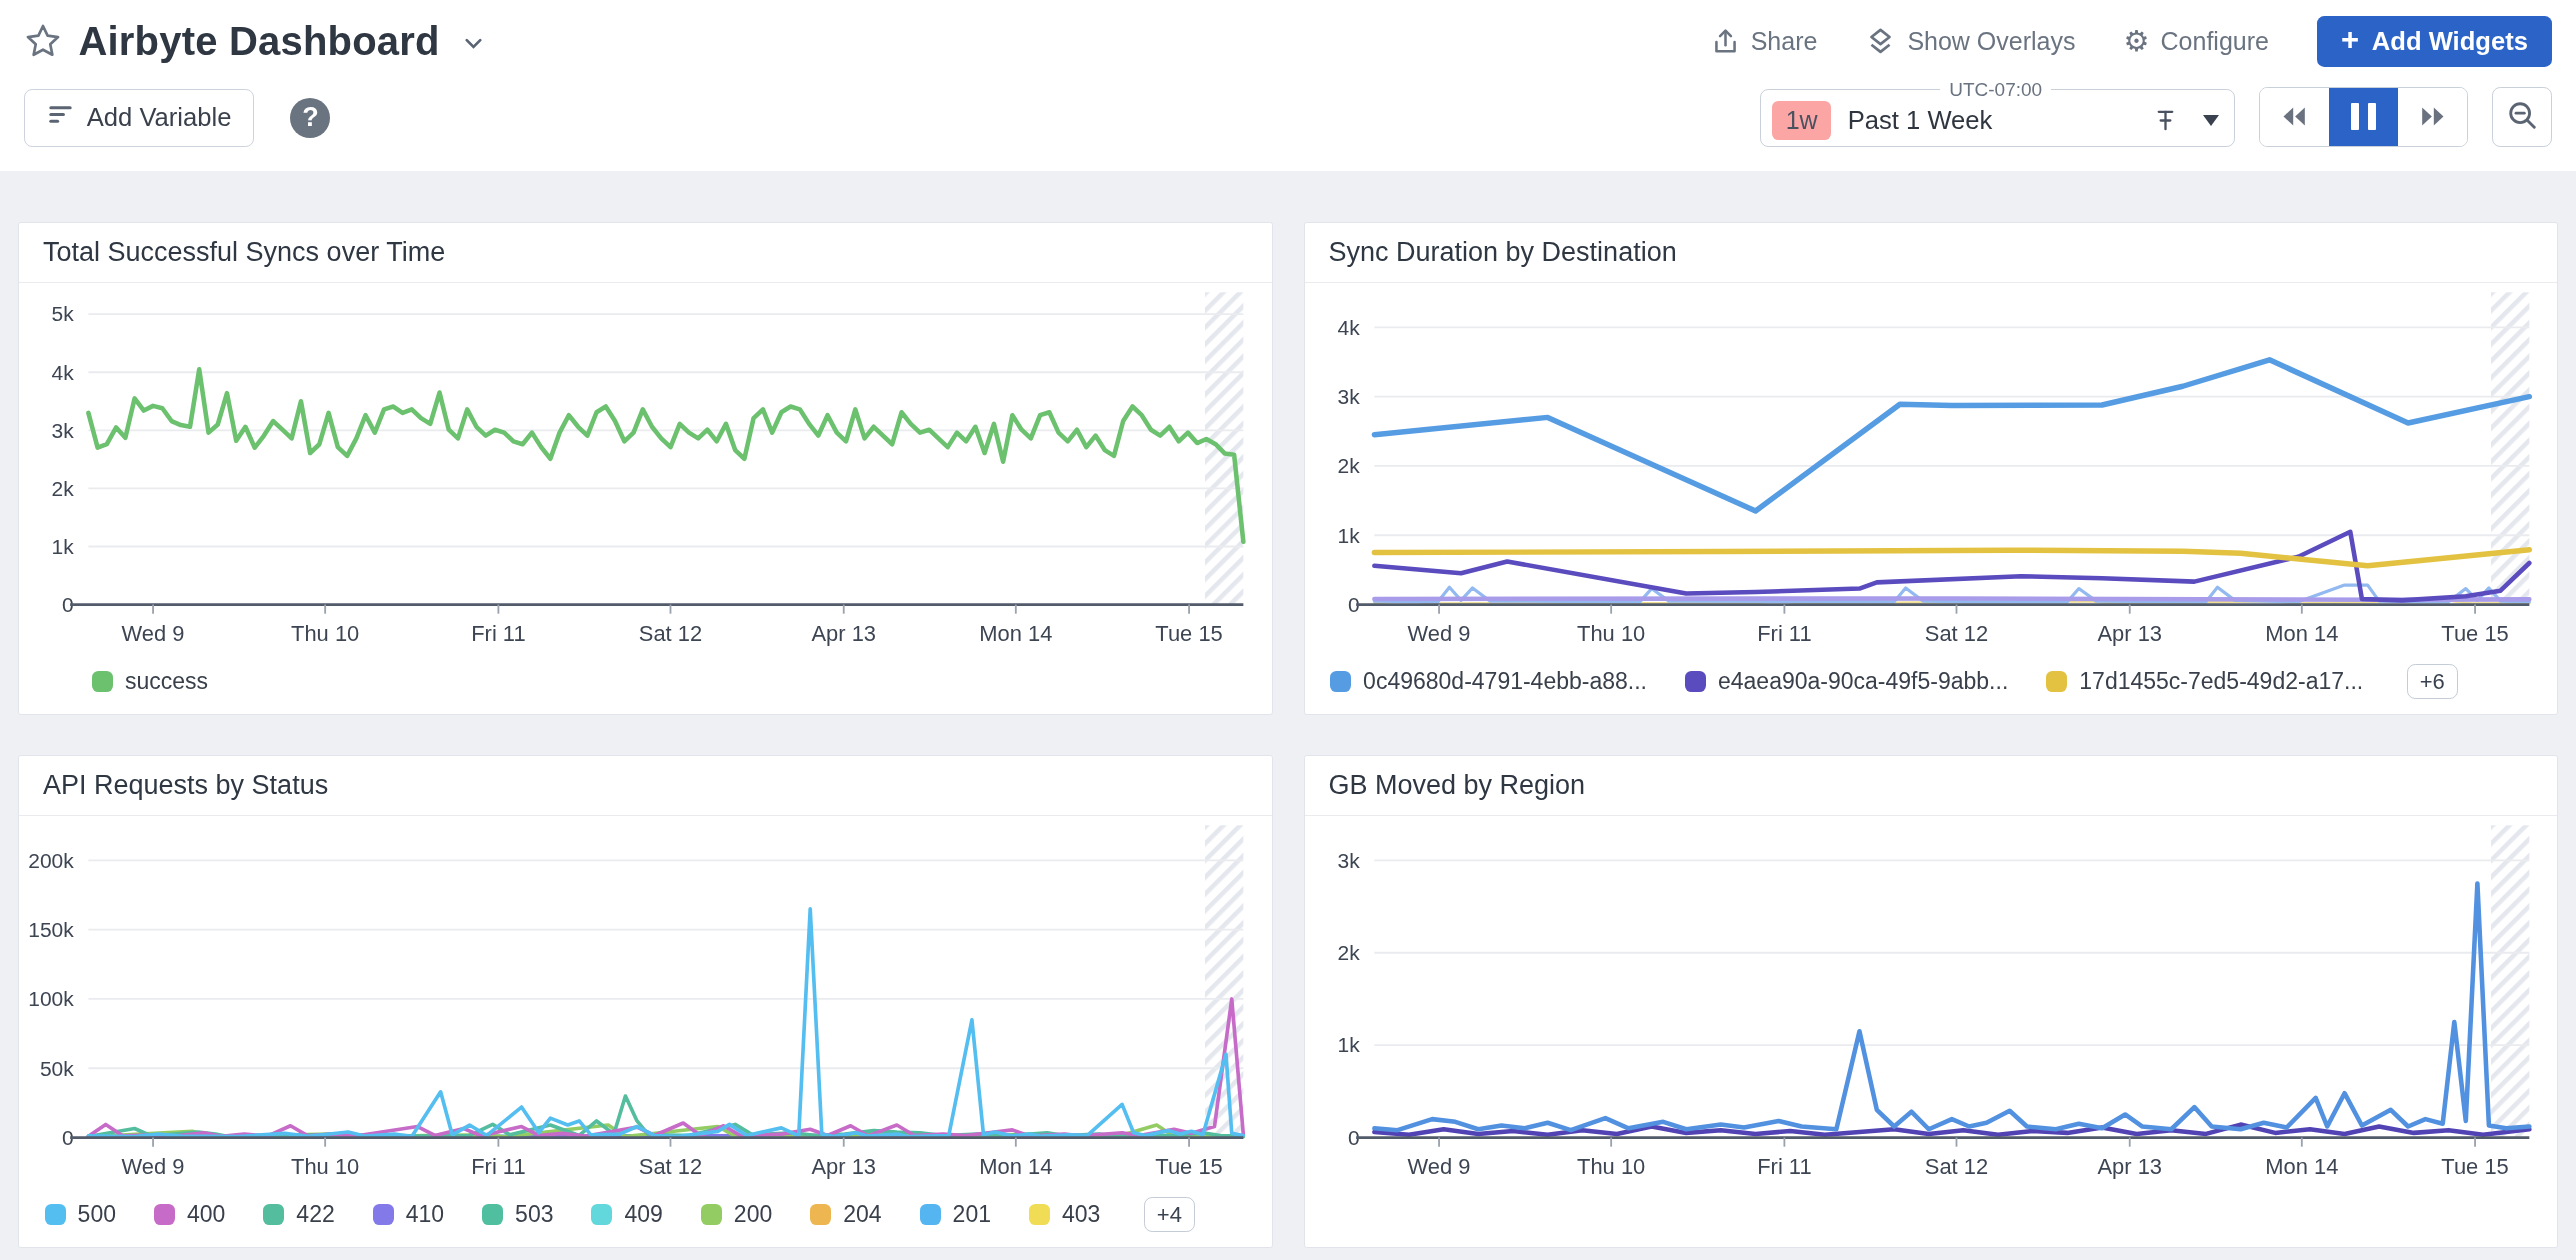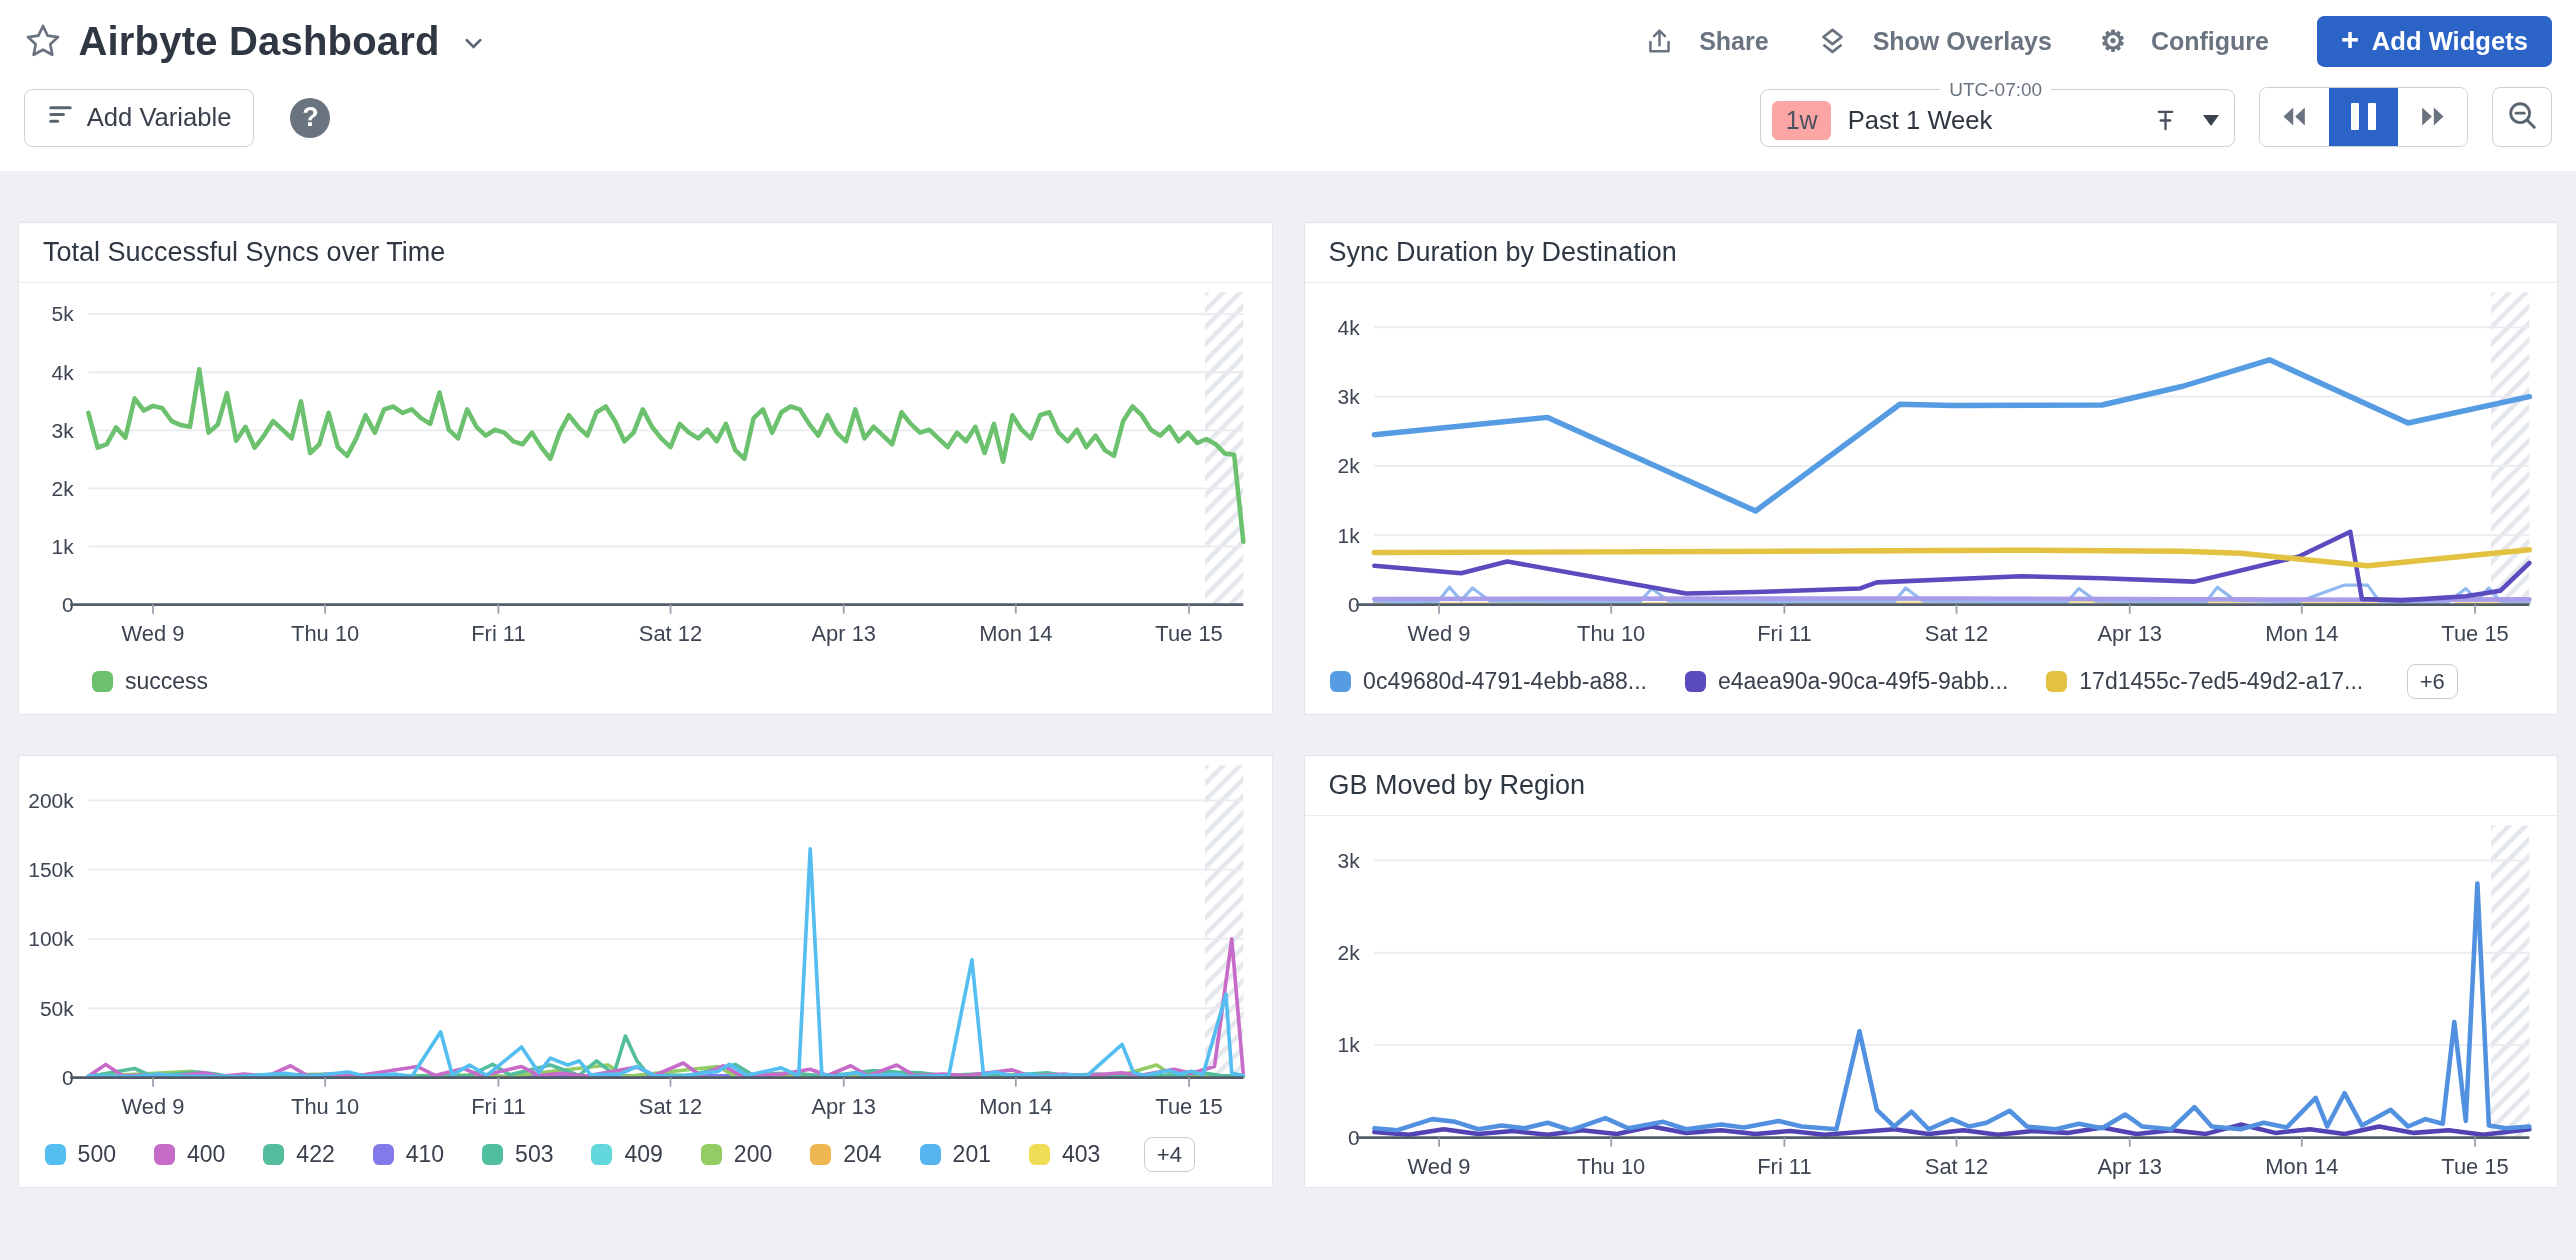--- a/index.html
+++ b/index.html
@@ -7,22 +7,22 @@
   body { font-family: "Liberation Sans", sans-serif; background: #eef0f4; color: #2e3742; }
 
   
   .topbar { background: #ffffff; padding: 12.8px 24px 24px 24px; }
   .row1 { display: flex; align-items: center; height: 57px; }
   .title-group { display: flex; align-items: center; gap: 16.4px; }
   .star-btn { width: 38px; height: 38px; color: #6a7380; cursor: pointer; }
   h1.dash-title { font-size: 40px; font-weight: 600; color: #2e3742; letter-spacing: 0.2px; }
   .title-chevron { color: #5b6472; margin-left: 3.7px; margin-top: 7.3px; }
   .topbar-actions { margin-left: auto; display: flex; align-items: center; gap: 48px; }
-  .action-btn { display: flex; align-items: center; gap: 25px; background: none; border: none;
-                font-family: inherit; font-size: 25px; color: #6a7380; font-weight: 700; cursor: pointer; }
+  .action-btn { display: flex; align-items: center; gap: 11px; background: none; border: none;
+                font-family: inherit; font-size: 25px; color: #6a7380; font-weight: 400; cursor: pointer; }
   .action-btn .ico { color: #6a7380; display: inline-flex; }
   .gear-glyph { font-size: 29px; line-height: 1; }
   .primary-btn { display: flex; align-items: center; gap: 12.8px; background: #2b63c6; color: #fff;
                  border: none; border-radius: 7.3px; padding: 11px 24px; font-family: inherit;
                  font-size: 25.6px; font-weight: 600; cursor: pointer; }
   .plus-glyph { font-size: 31px; font-weight: 700; line-height: 1; margin-top: -2.7px; }
 
   .row2 { display: flex; align-items: flex-end; margin-top: 9px; }
   .row2-left { display: flex; align-items: center; gap: 36px; height: 58px; }
   .outline-btn { display: flex; align-items: center; gap: 12.8px; background: #fff; border: 1.8px solid #ccd3dd;
@@ -284,20 +284,23 @@
         </div>
         <div class="legend-item">
           <span class="swatch" style="background: rgb(227, 194, 66);"></span>
           <span class="legend-label">17d1455c-7ed5-49d2-a17...</span>
         </div>
         <div class="legend-more">+6</div>
       </div>
   </section>
 
   <section class="panel">
+    <div class="panel-header">
+      <h2 class="panel-title">API Requests by Status</h2>
+    </div>
     <div class="chart-area">
         <svg width="100%" height="100%" viewBox="0 0 1369 400" preserveAspectRatio="xMinYMin meet">
           <defs>
             <pattern id="hatch2" width="13" height="13" patternUnits="userSpaceOnUse" patternTransform="rotate(45)">
               <rect width="13" height="13" fill="#ffffff"></rect>
               <rect width="5" height="13" fill="#e4e7ed"></rect>
             </pattern>
           </defs>
           <rect x="1299" y="8" width="42" height="342" fill="url(#hatch2)"></rect>
           <text x="60" y="358" text-anchor="end" font-size="23" fill="#3d4553" font-family="Liberation Sans, sans-serif">0</text>

